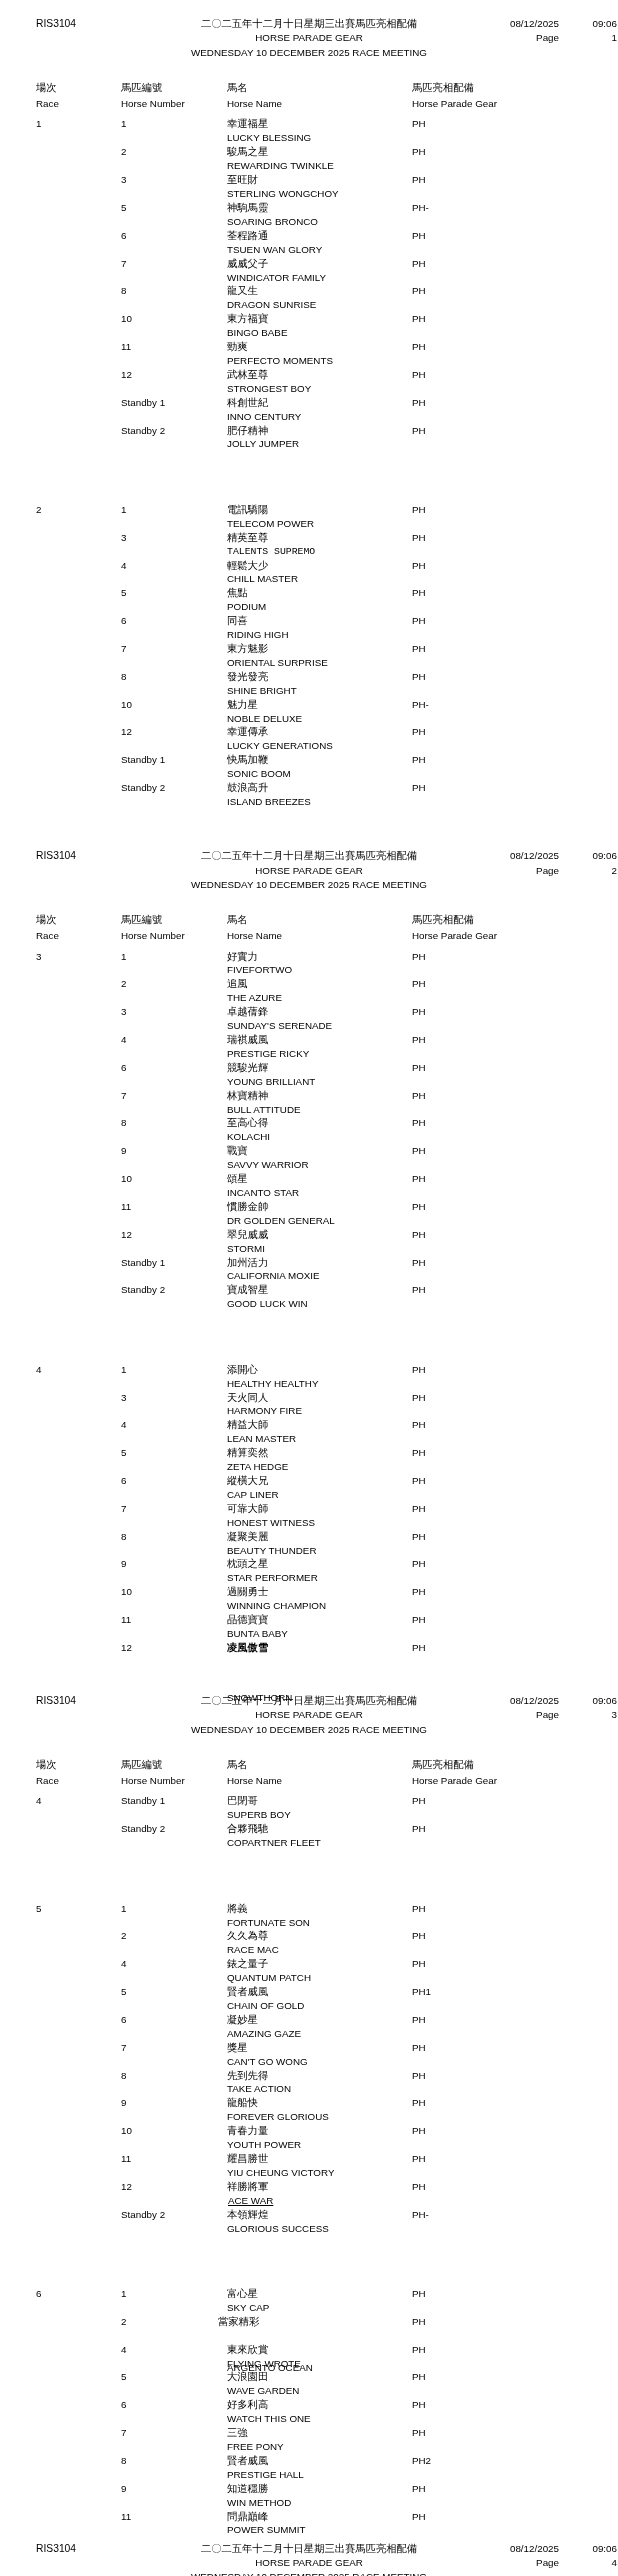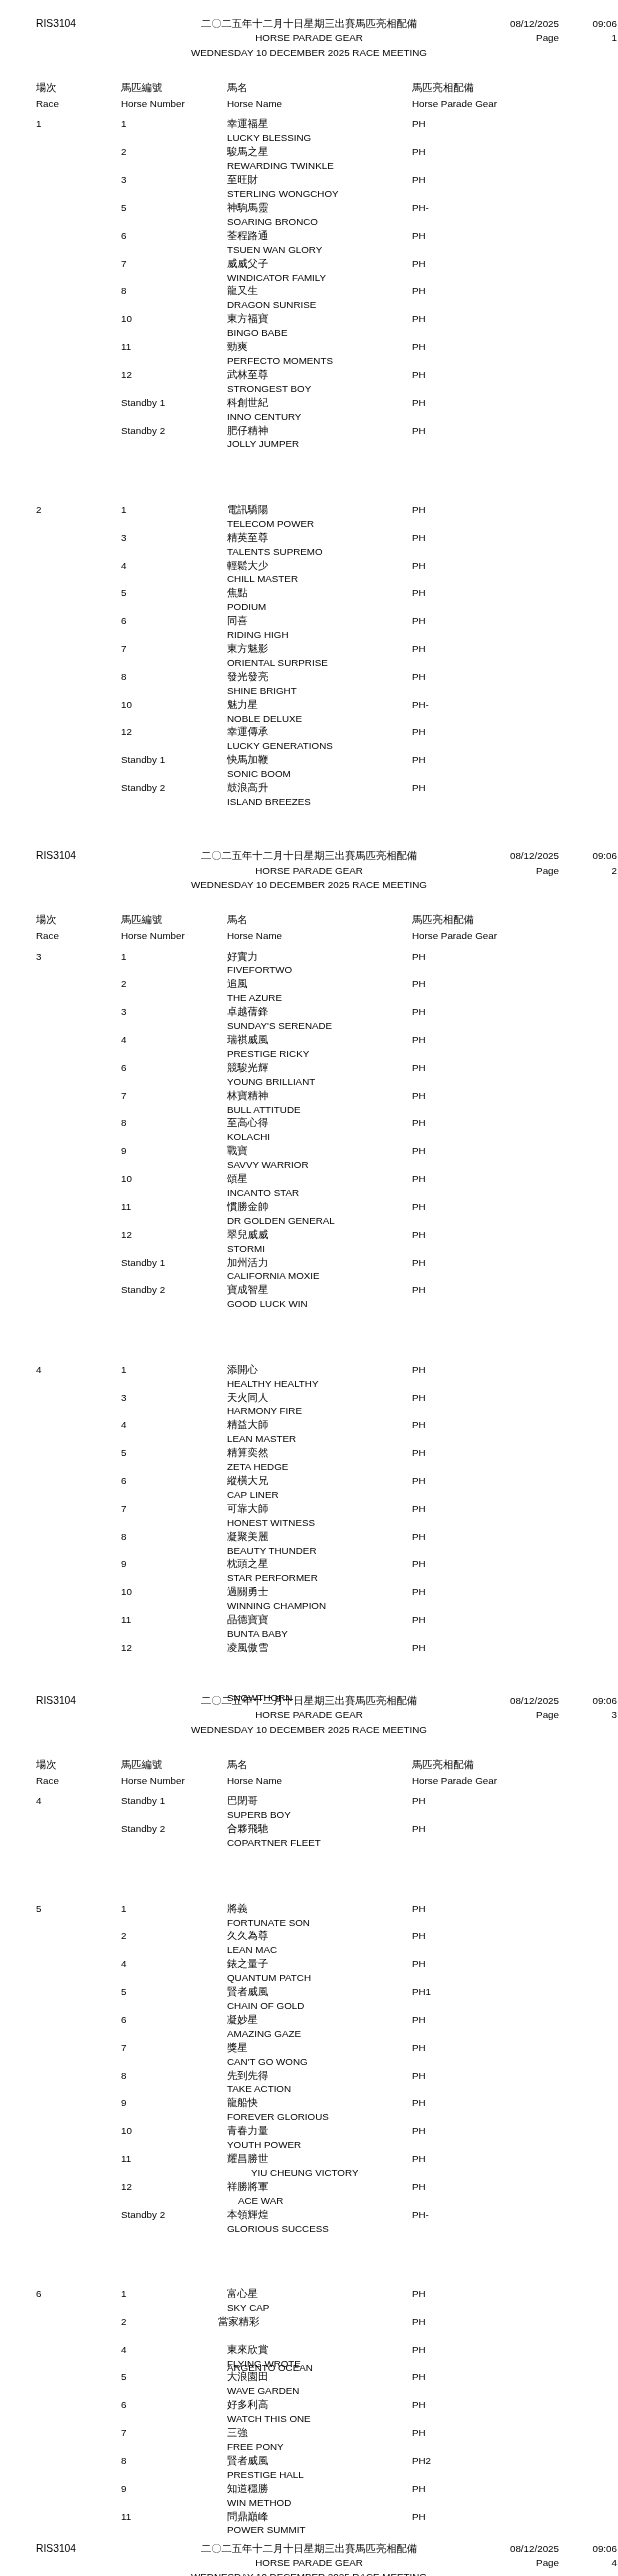--- a/index.html
+++ b/index.html
@@ -82,21 +82,21 @@
     <div class="t zh" style="left: 227px; top: 425px;">肥仔精神</div>
     <div class="t" style="left: 227px; top: 438px;">JOLLY JUMPER</div>
     <div class="t" style="left: 412px; top: 425px;">PH</div>
     <div class="t" style="left: 36px; top: 504px;">2</div>
     <div class="t" style="left: 121px; top: 504px;">1</div>
     <div class="t zh" style="left: 227px; top: 504px;">電訊驕陽</div>
     <div class="t" style="left: 227px; top: 518px;">TELECOM POWER</div>
     <div class="t" style="left: 412px; top: 504px;">PH</div>
     <div class="t" style="left: 121px; top: 532px;">3</div>
     <div class="t zh" style="left: 227px; top: 532px;">精英至尊</div>
-    <div class="t" style="left: 227px; top: 546px;">TALENTS SUPREMO</div>
+    <div class="t" style="left: 227px; top: 546px; font-family: Liberation Mono, monospace;">TALENTS SUPREMO</div>
     <div class="t" style="left: 412px; top: 532px;">PH</div>
     <div class="t" style="left: 121px; top: 560px;">4</div>
     <div class="t zh" style="left: 227px; top: 560px;">輕鬆大少</div>
     <div class="t" style="left: 227px; top: 573px;">CHILL MASTER</div>
     <div class="t" style="left: 412px; top: 560px;">PH</div>
     <div class="t" style="left: 121px; top: 587px;">5</div>
     <div class="t zh" style="left: 227px; top: 587px;">焦點</div>
     <div class="t" style="left: 227px; top: 601px;">PODIUM</div>
     <div class="t" style="left: 412px; top: 587px;">PH</div>
     <div class="t" style="left: 121px; top: 615px;">6</div>
@@ -231,21 +231,21 @@
     <div class="t" style="left: 412px; top: 1558px;">PH</div>
     <div class="t" style="left: 121px; top: 1586px;">10</div>
     <div class="t zh" style="left: 227px; top: 1586px;">過關勇士</div>
     <div class="t" style="left: 227px; top: 1600px;">WINNING CHAMPION</div>
     <div class="t" style="left: 412px; top: 1586px;">PH</div>
     <div class="t" style="left: 121px; top: 1614px;">11</div>
     <div class="t zh" style="left: 227px; top: 1614px;">品德寶寶</div>
     <div class="t" style="left: 227px; top: 1628px;">BUNTA BABY</div>
     <div class="t" style="left: 412px; top: 1614px;">PH</div>
     <div class="t" style="left: 121px; top: 1642px;">12</div>
-    <div class="t zh" style="left: 227px; top: 1642px;">凌風傲雪</div>
+    <div class="t zh" style="left: 227px; top: 1642px; font-weight: bold;">凌風傲雪</div>
     <div class="t" style="left: 227px; top: 1656px; margin-top: 36px;">SNOWTHORN</div>
     <div class="t" style="left: 412px; top: 1642px;">PH</div>
     <div class="t zh" style="left: 36px; top: 1695px;">RIS3104</div>
     <div class="t zh center" style="left: 0px; top: 1695px;">二〇二五年十二月十日星期三出賽馬匹亮相配備</div>
     <div class="t center" style="left: 0px; top: 1709px;">HORSE PARADE GEAR</div>
     <div class="t center" style="left: 0px; top: 1724px;">WEDNESDAY 10 DECEMBER 2025 RACE MEETING</div>
     <div class="t rbox" style="left: 492px; width: 67px; top: 1695px;">08/12/2025</div>
     <div class="t rbox" style="left: 586px; width: 31px; top: 1695px;">09:06</div>
     <div class="t rbox" style="left: 492px; width: 67px; top: 1709px;">Page</div>
     <div class="t rbox" style="left: 586px; width: 31px; top: 1709px;">3</div>
@@ -266,21 +266,21 @@
     <div class="t zh" style="left: 227px; top: 1823px; text-align: center;">合夥飛馳</div>
     <div class="t" style="left: 227px; top: 1837px;">COPARTNER FLEET</div>
     <div class="t" style="left: 412px; top: 1823px;">PH</div>
     <div class="t" style="left: 36px; top: 1903px;">5</div>
     <div class="t" style="left: 121px; top: 1903px;">1</div>
     <div class="t zh" style="left: 227px; top: 1903px;">將義</div>
     <div class="t" style="left: 227px; top: 1917px;">FORTUNATE SON</div>
     <div class="t" style="left: 412px; top: 1903px;">PH</div>
     <div class="t" style="left: 121px; top: 1930px;">2</div>
     <div class="t zh" style="left: 227px; top: 1930px;">久久為尊</div>
-    <div class="t" style="left: 227px; top: 1944px;">LEAN MAC</div>
+    <div class="t" style="left: 227px; top: 1944px;">RACE MAC</div>
     <div class="t" style="left: 412px; top: 1930px;">PH</div>
     <div class="t" style="left: 121px; top: 1958px;">4</div>
     <div class="t zh" style="left: 227px; top: 1958px;">錶之量子</div>
     <div class="t" style="left: 227px; top: 1972px;">QUANTUM PATCH</div>
     <div class="t" style="left: 412px; top: 1958px;">PH</div>
     <div class="t" style="left: 121px; top: 1986px;">5</div>
     <div class="t zh" style="left: 227px; top: 1986px;">賢者威風</div>
     <div class="t" style="left: 227px; top: 2000px;">CHAIN OF GOLD</div>
     <div class="t" style="left: 412px; top: 1986px;">PH1</div>
     <div class="t" style="left: 121px; top: 2014px;">6</div>
@@ -298,25 +298,25 @@
     <div class="t" style="left: 121px; top: 2097px;">9</div>
     <div class="t zh" style="left: 227px; top: 2097px;">龍船快</div>
     <div class="t" style="left: 227px; top: 2111px;">FOREVER GLORIOUS</div>
     <div class="t" style="left: 412px; top: 2097px;">PH</div>
     <div class="t" style="left: 121px; top: 2125px;">10</div>
     <div class="t zh" style="left: 227px; top: 2125px;">青春力量</div>
     <div class="t" style="left: 227px; top: 2139px;">YOUTH POWER</div>
     <div class="t" style="left: 412px; top: 2125px;">PH</div>
     <div class="t" style="left: 121px; top: 2153px;">11</div>
     <div class="t zh" style="left: 227px; top: 2153px;">耀昌勝世</div>
-    <div class="t" style="left: 227px; top: 2167px; margin-left: 24px;">YIU CHEUNG VICTORY</div>
+    <div class="t" style="left: 227px; top: 2167px;">YIU CHEUNG VICTORY</div>
     <div class="t" style="left: 412px; top: 2153px;">PH</div>
     <div class="t" style="left: 121px; top: 2181px;">12</div>
     <div class="t zh" style="left: 227px; top: 2181px;">祥勝將軍</div>
-    <div class="t" style="left: 238px; top: 2195px;">ACE WAR</div>
+    <div class="t" style="left: 228px; top: 2195px; text-decoration: underline;">ACE WAR</div>
     <div class="t" style="left: 412px; top: 2181px;">PH</div>
     <div class="t" style="left: 121px; top: 2209px;">Standby 2</div>
     <div class="t zh" style="left: 227px; top: 2209px;">本領輝煌</div>
     <div class="t" style="left: 227px; top: 2223px;">GLORIOUS SUCCESS</div>
     <div class="t" style="left: 412px; top: 2209px;">PH-</div>
     <div class="t" style="left: 36px; top: 2288px;">6</div>
     <div class="t" style="left: 121px; top: 2288px;">1</div>
     <div class="t zh" style="left: 227px; top: 2288px;">富心星</div>
     <div class="t" style="left: 227px; top: 2302px;">SKY CAP</div>
     <div class="t" style="left: 412px; top: 2288px;">PH</div>

